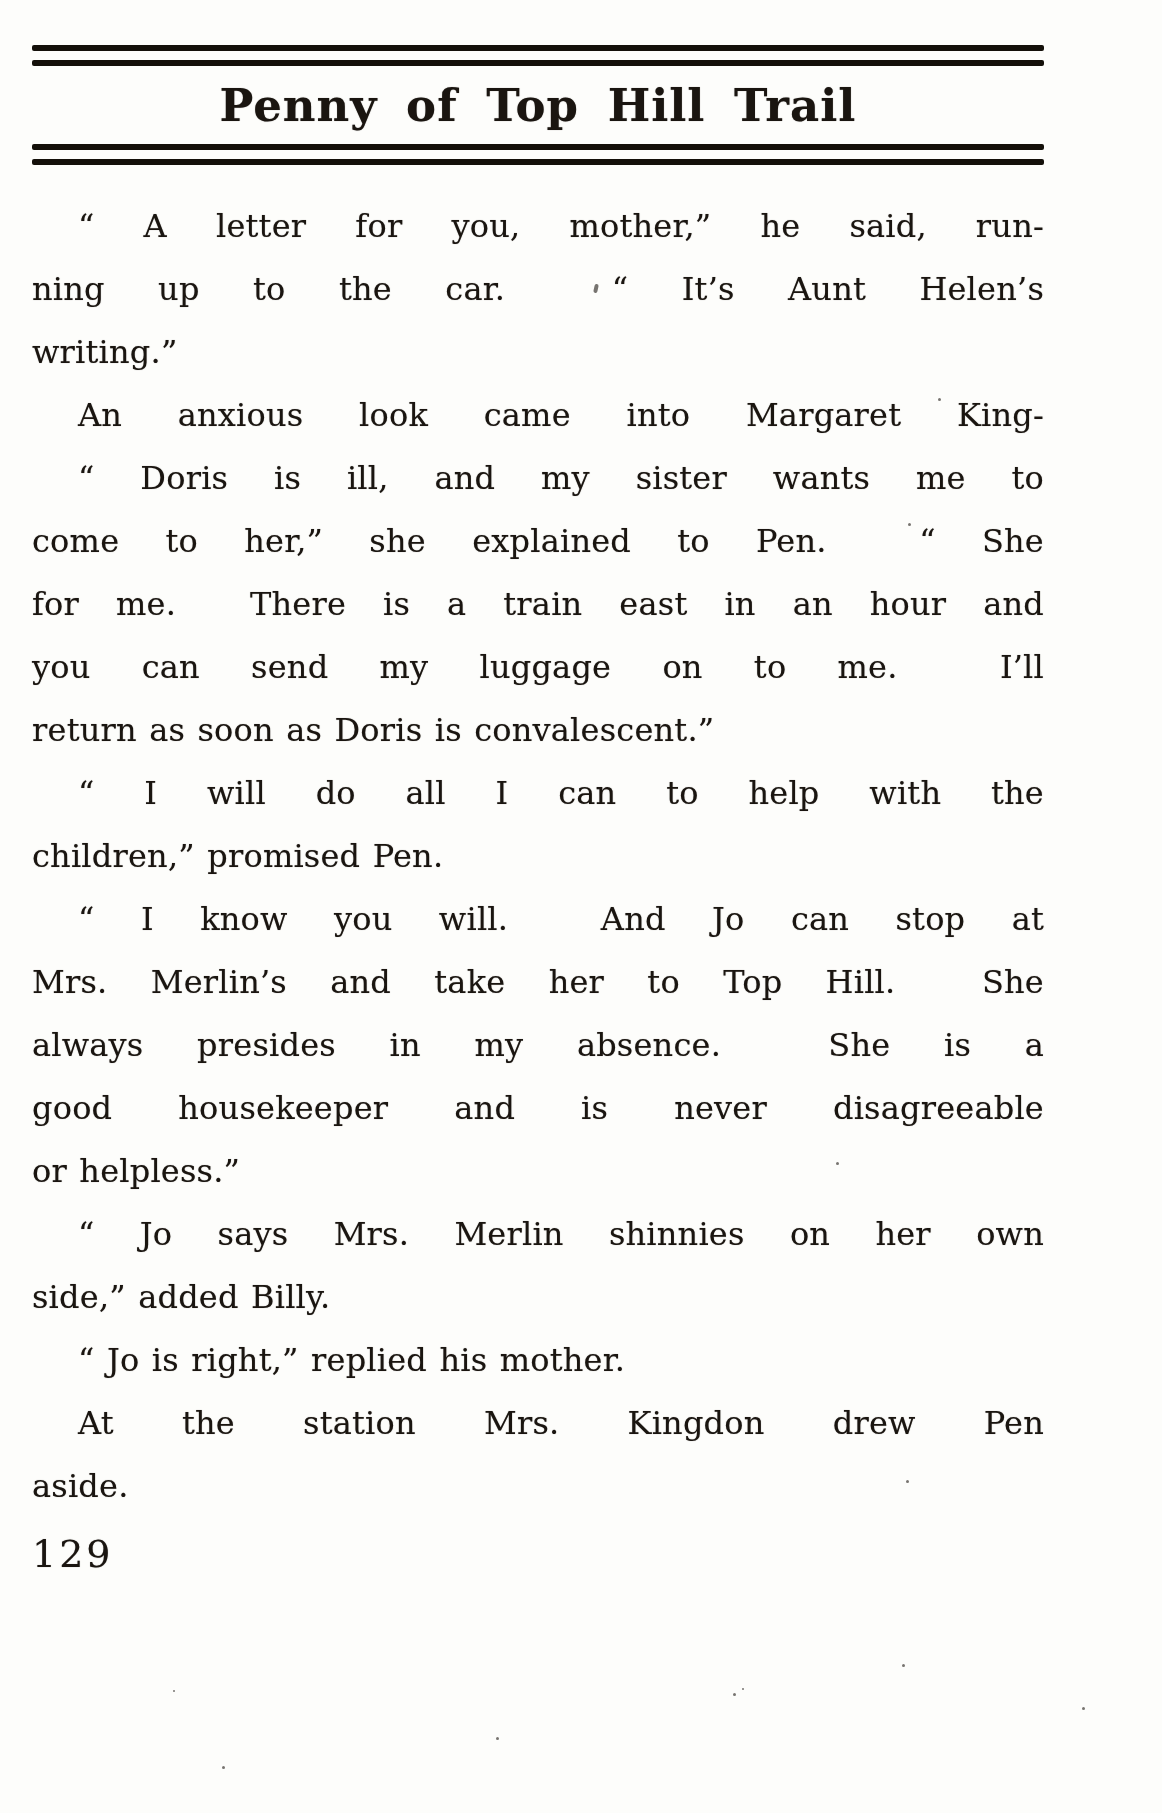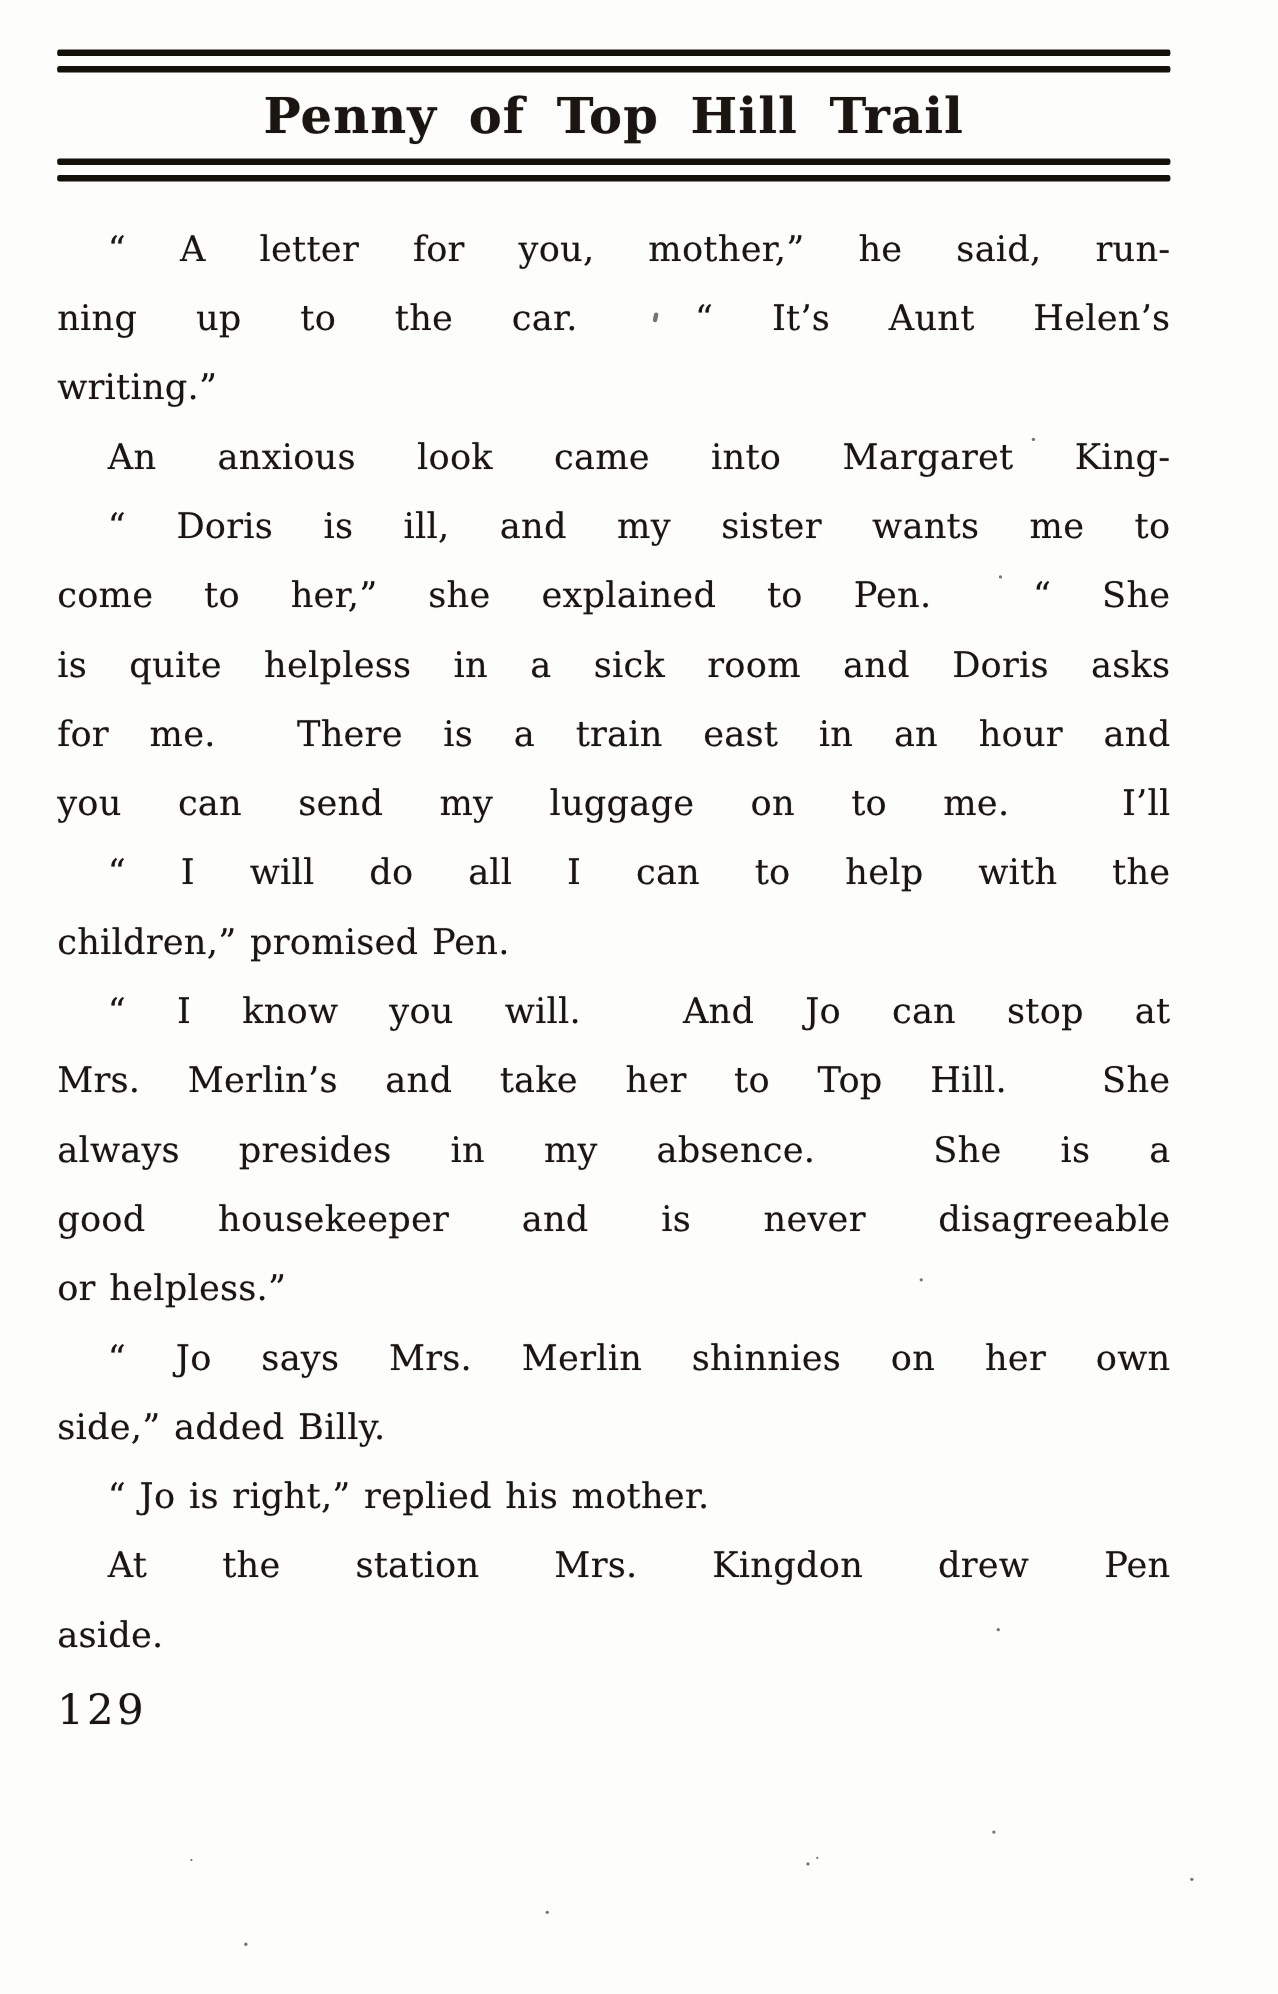--- a/index.html
+++ b/index.html
@@ -7,21 +7,21 @@
     padding: 0;
     width: 1162px;
     height: 1813px;
     background: #fdfdfb;
     overflow: hidden;
     font-family: "DejaVu Serif", serif;
     color: #1a1510;
   }
   .page {
     position: absolute;
-    left: 52px;
+    left: 32px;
     top: 0;
     width: 1012px;
   }
   .rule {
     height: 6px;
     background: #14100a;
     border-radius: 2px;
   }
   .r1 { margin-top: 45px; }
   .r2 { margin-top: 9px; }
@@ -83,23 +83,23 @@
   <div class="rule r3"></div>
   <div class="rule r4"></div>
 
   <div class="body-text">
     <div class="ln indent">“ A letter for you, mother,” he said, run-</div>
     <div class="ln">ning up to the car.&nbsp; “ It’s Aunt Helen’s</div>
     <div class="ln last">writing.”</div>
     <div class="ln indent">An anxious look came into Margaret King-</div>
     <div class="ln indent">“ Doris is ill, and my sister wants me to</div>
     <div class="ln">come to her,” she explained to Pen.&nbsp; “ She</div>
-    <div class="ln">is quite helpless in a sick room and Doris asks</div>
     <div class="ln">for me.&nbsp; There is a train east in an hour and</div>
     <div class="ln">you can send my luggage on to me.&nbsp; I’ll</div>
+    <div class="ln last">return as soon as Doris is convalescent.”</div>
     <div class="ln indent">“ I will do all I can to help with the</div>
     <div class="ln last">children,” promised Pen.</div>
     <div class="ln indent">“ I know you will.&nbsp; And Jo can stop at</div>
     <div class="ln">Mrs. Merlin’s and take her to Top Hill.&nbsp; She</div>
     <div class="ln">always presides in my absence.&nbsp; She is a</div>
     <div class="ln">good housekeeper and is never disagreeable</div>
     <div class="ln last">or helpless.”</div>
     <div class="ln indent">“ Jo says Mrs. Merlin shinnies on her own</div>
     <div class="ln last">side,” added Billy.</div>
     <div class="ln indent last">“ Jo is right,” replied his mother.</div>

